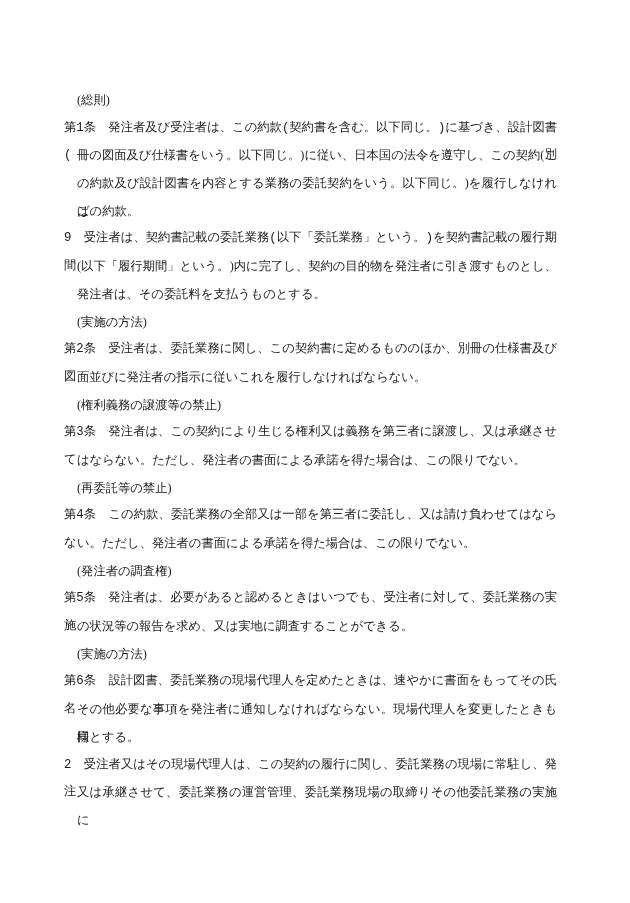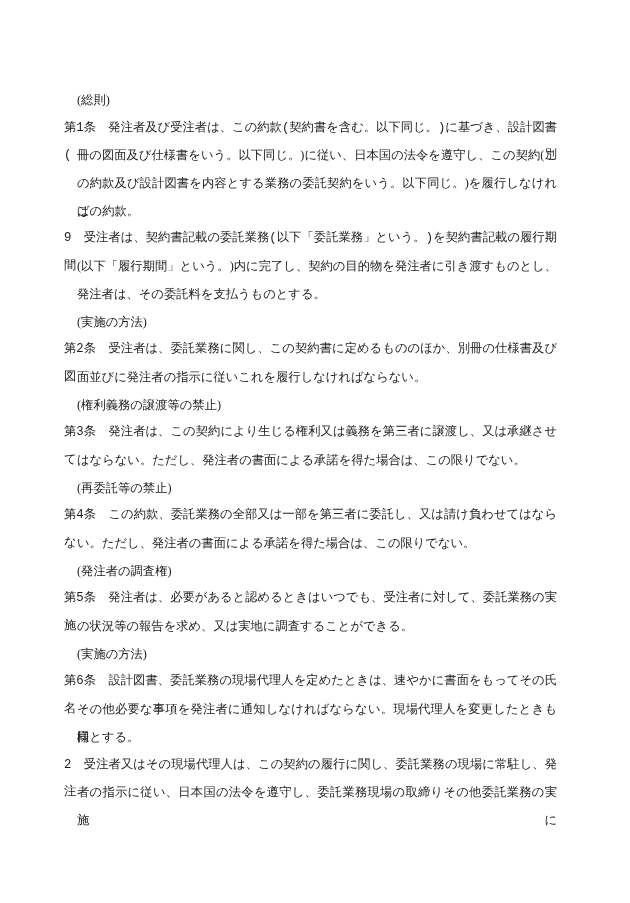--- a/index.html
+++ b/index.html
@@ -73,15 +73,15 @@
       <div class="line first just">第4条　この約款、委託業務の全部又は一部を第三者に委託し、又は請け負わせてはならな</div>
       <div class="line indent">い。ただし、発注者の書面による承諾を得た場合は、この限りでない。</div>
       <div class="line indent">(発注者の調査権)</div>
       <div class="line first just">第5条　発注者は、必要があると認めるときはいつでも、受注者に対して、委託業務の実施</div>
       <div class="line indent">の状況等の報告を求め、又は実地に調査することができる。</div>
       <div class="line indent">(実施の方法)</div>
       <div class="line first just">第6条　設計図書、委託業務の現場代理人を定めたときは、速やかに書面をもってその氏名</div>
       <div class="line indent just">その他必要な事項を発注者に通知しなければならない。現場代理人を変更したときも同</div>
       <div class="line indent">様とする。</div>
       <div class="line first just">2　受注者又はその現場代理人は、この契約の履行に関し、委託業務の現場に常駐し、発注</div>
-      <div class="line indent just">者の指示に従い、日本国の法令を遵守し、委託業務現場の取締りその他委託業務の実施に</div>
+      <div class="line indent just">又は承継させて、委託業務の運営管理、委託業務現場の取締りその他委託業務の実施に</div>
     </div>
 </div>
 
 </body></html>

